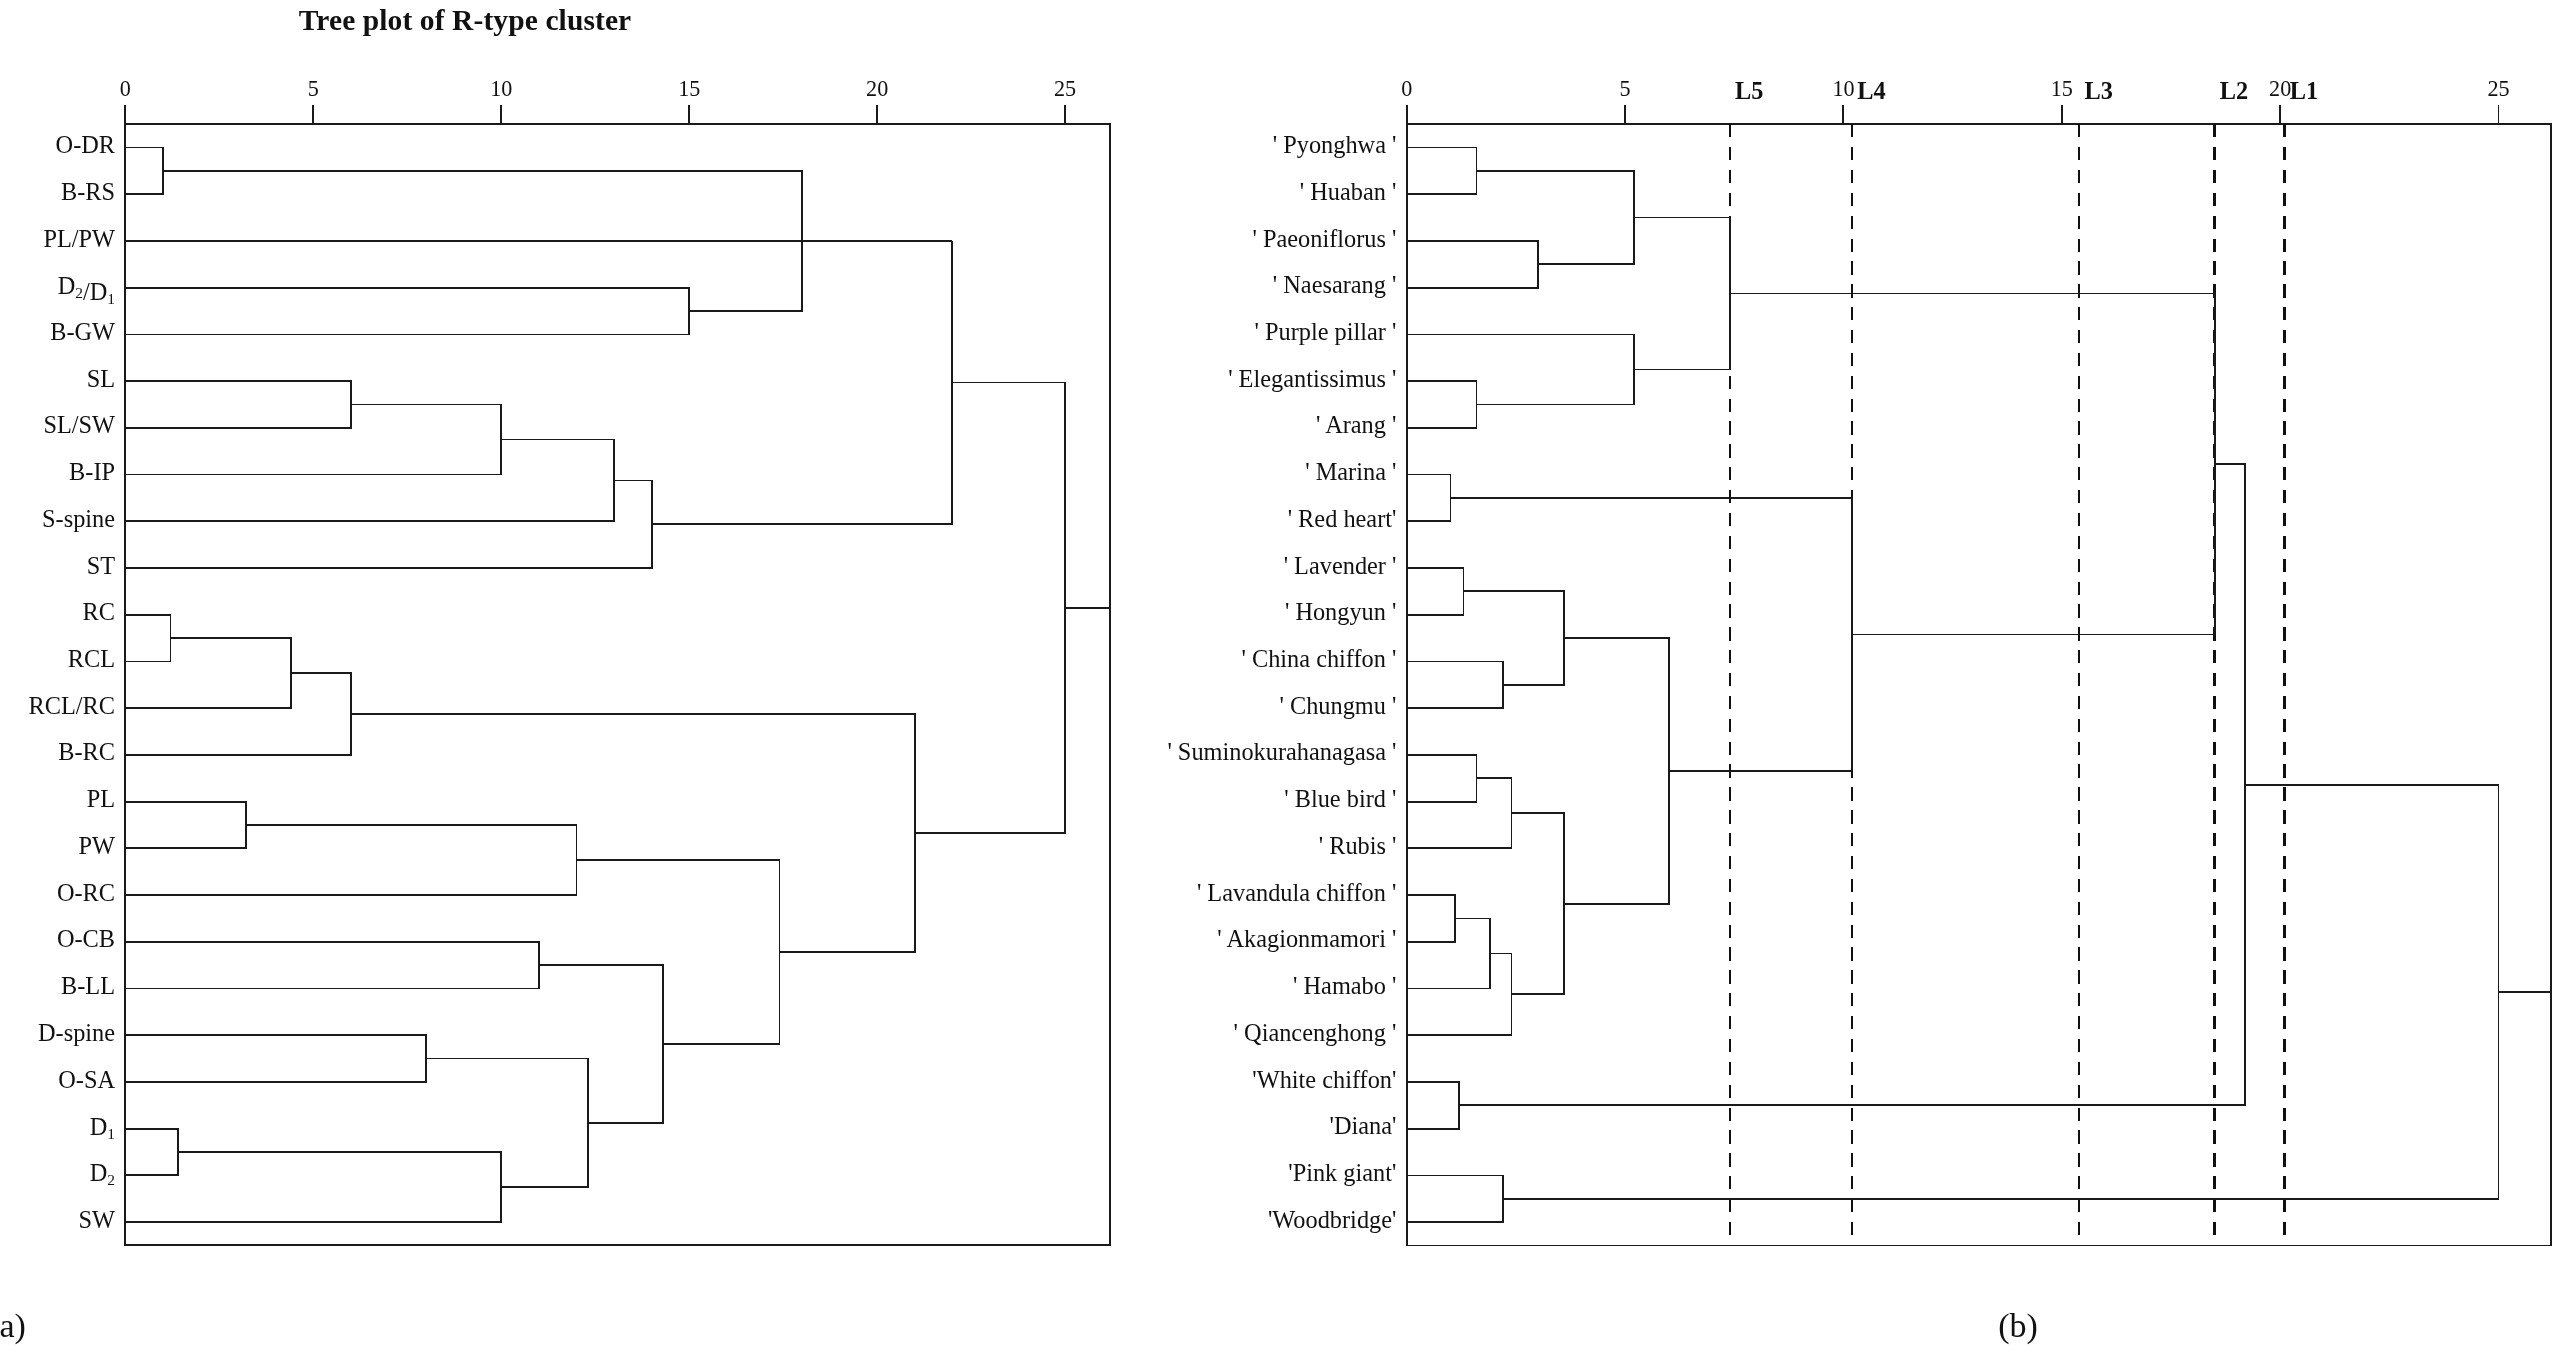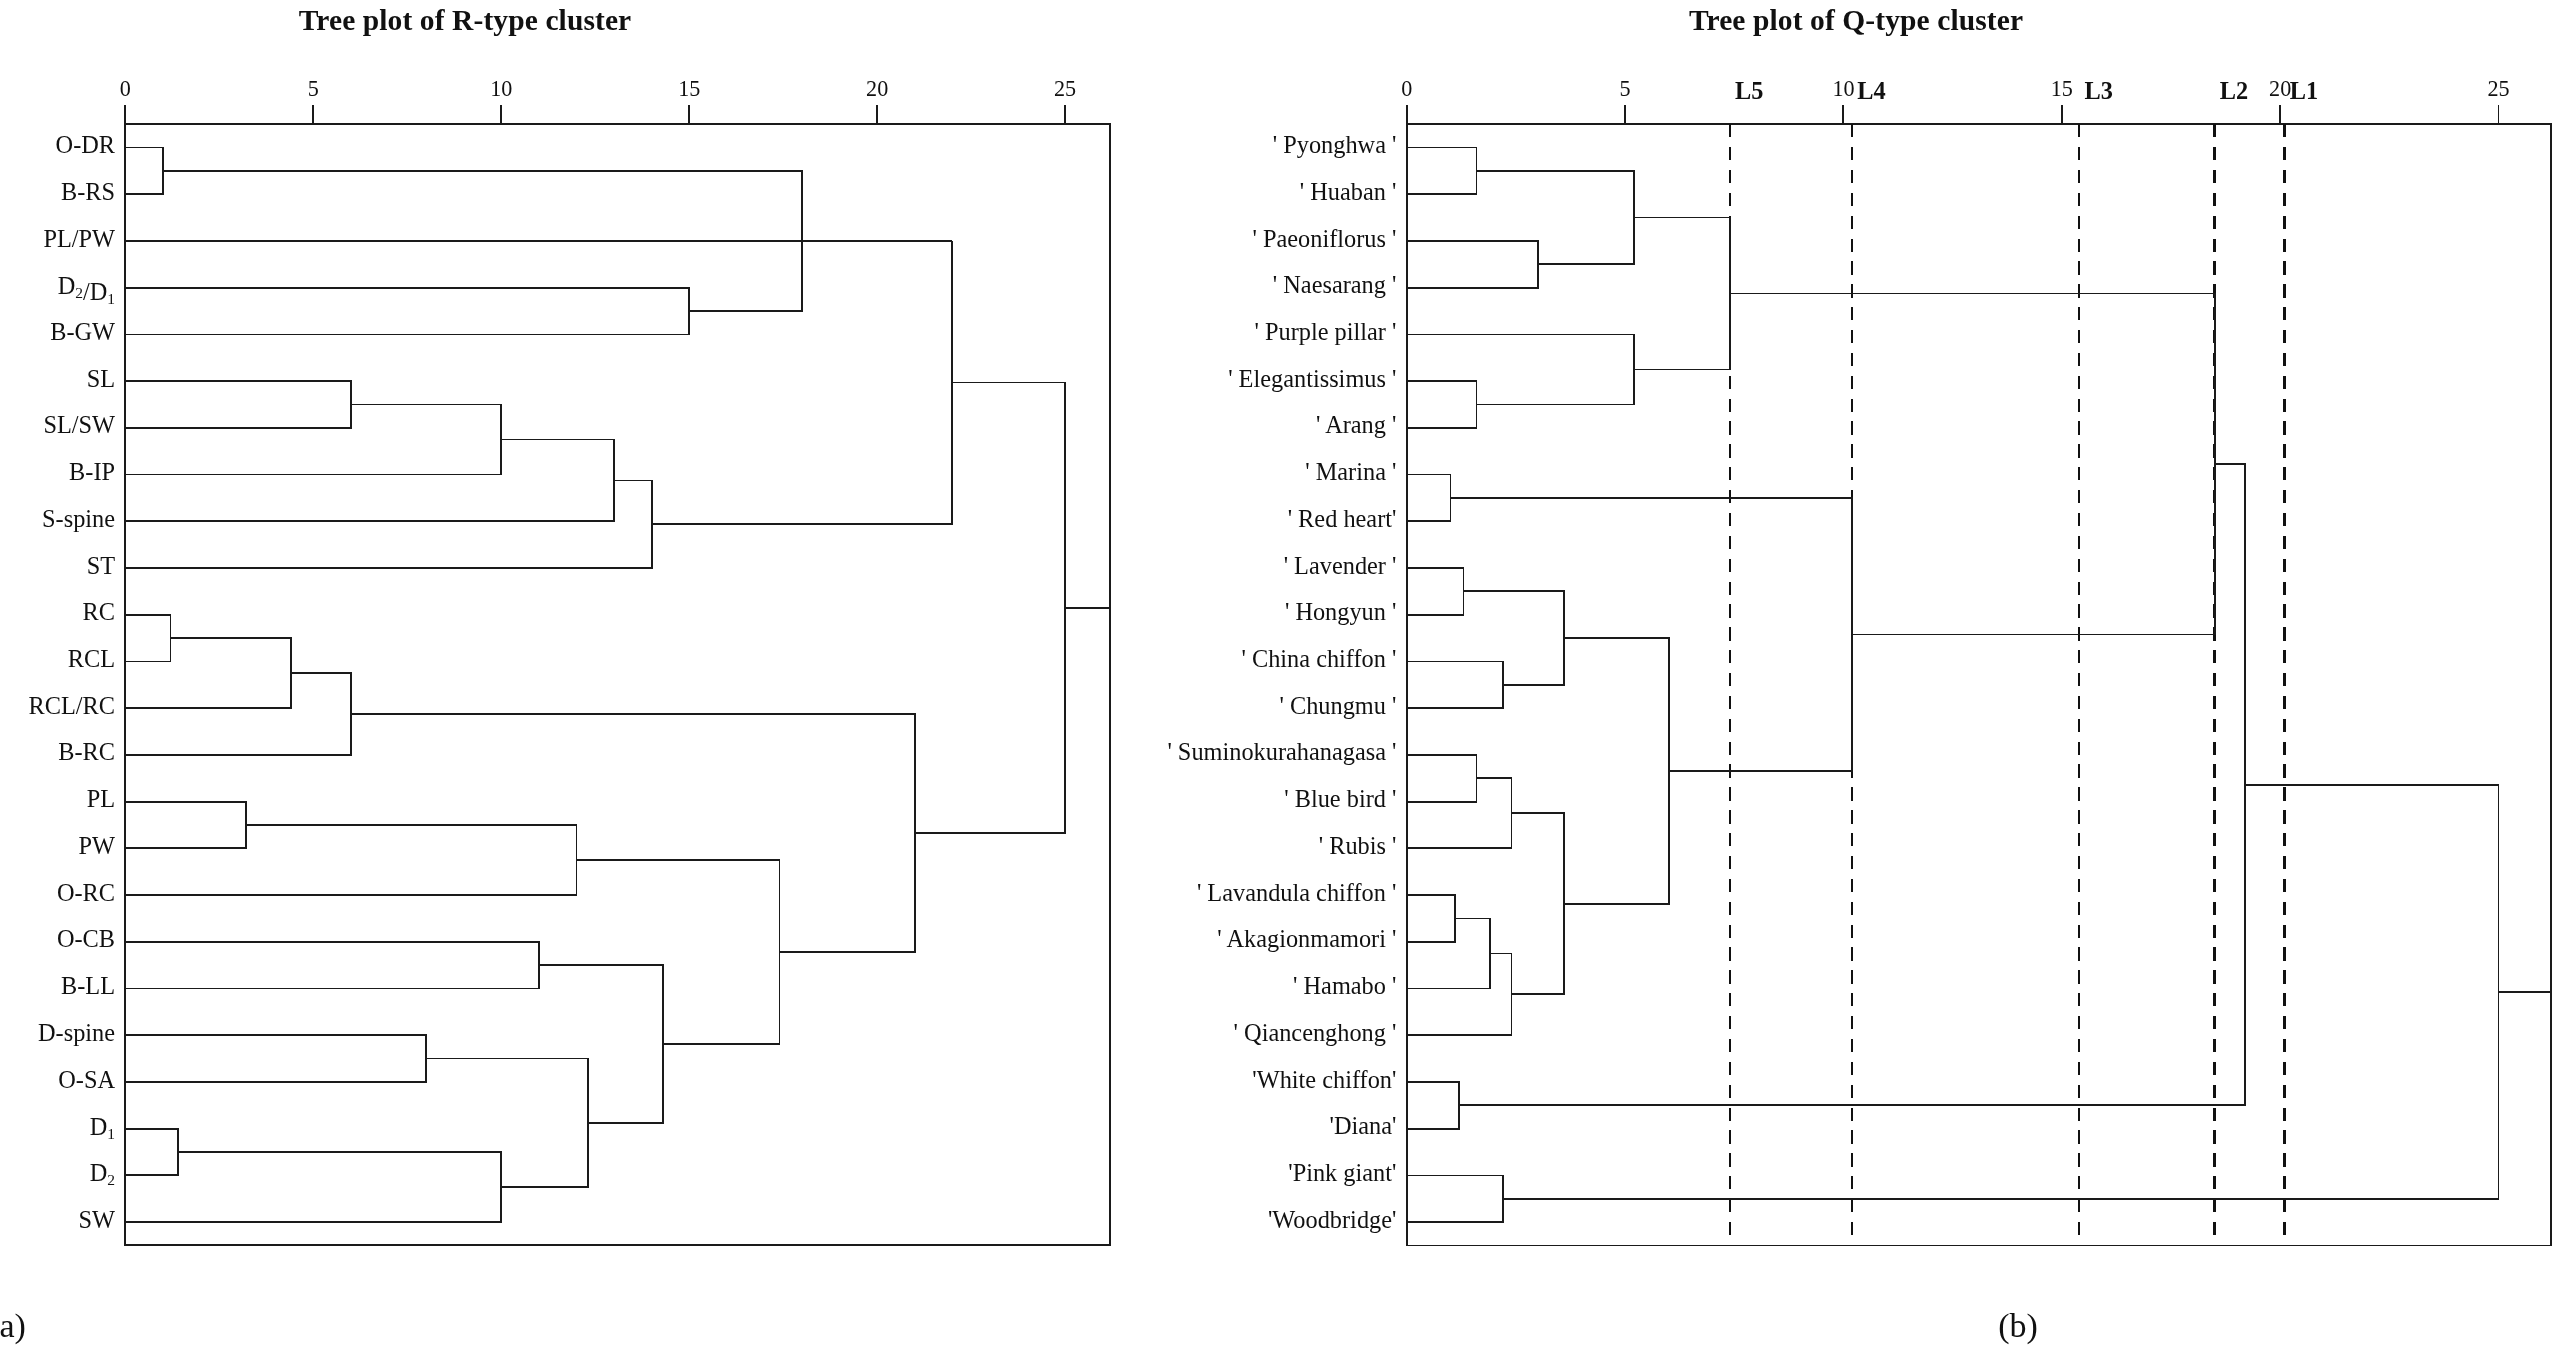--- a/index.html
+++ b/index.html
@@ -97,21 +97,20 @@
         <path d="M 730.4961832061069 1308 L 898.645038167939 1308 L 898.645038167939 1521.75 L 796.7366412213742 1521.75" class="dgm-line"></path>
         <path d="M 781.4503816793892 1165.5 L 1056.6030534351144 1165.5 L 1056.6030534351144 1414.875 L 898.645038167939 1414.875" class="dgm-line"></path>
         <path d="M 475.7251908396946 967.5833333333334 L 1240.0381679389313 967.5833333333334 L 1240.0381679389313 1290.1875 L 1056.6030534351144 1290.1875" class="dgm-line"></path>
         <path d="M 1290.9923664122139 518.3125 L 1443.854961832061 518.3125 L 1443.854961832061 1128.8854166666667 L 1240.0381679389313 1128.8854166666667" class="dgm-line"></path>
         <path d="M 1443.854961832061 823.5989583333334 L 1505 823.5989583333334" class="dgm-line"></path>
       </svg>
     <div class="panel-caption">(a)</div>
   </div>
 
   <div class="panel" id="panel-b">
-    <div class="plot-title">Tree plot of Q-type cluster</div>
     <svg id="svg-b" width="1440" height="1363" viewBox="0 0 1952 1847">
         <line x1="367" y1="142" x2="367" y2="168" class="tick"></line>
         <text x="367" y="130" class="axis-tick-label">0</text>
         <line x1="662.9923664122138" y1="142" x2="662.9923664122138" y2="168" class="tick"></line>
         <text x="662.9923664122138" y="130" class="axis-tick-label">5</text>
         <line x1="958.9847328244275" y1="142" x2="958.9847328244275" y2="168" class="tick"></line>
         <text x="958.9847328244275" y="130" class="axis-tick-label">10</text>
         <line x1="1254.9770992366414" y1="142" x2="1254.9770992366414" y2="168" class="tick"></line>
         <text x="1254.9770992366414" y="130" class="axis-tick-label">15</text>
         <line x1="1550.969465648855" y1="142" x2="1550.969465648855" y2="168" class="tick"></line>

